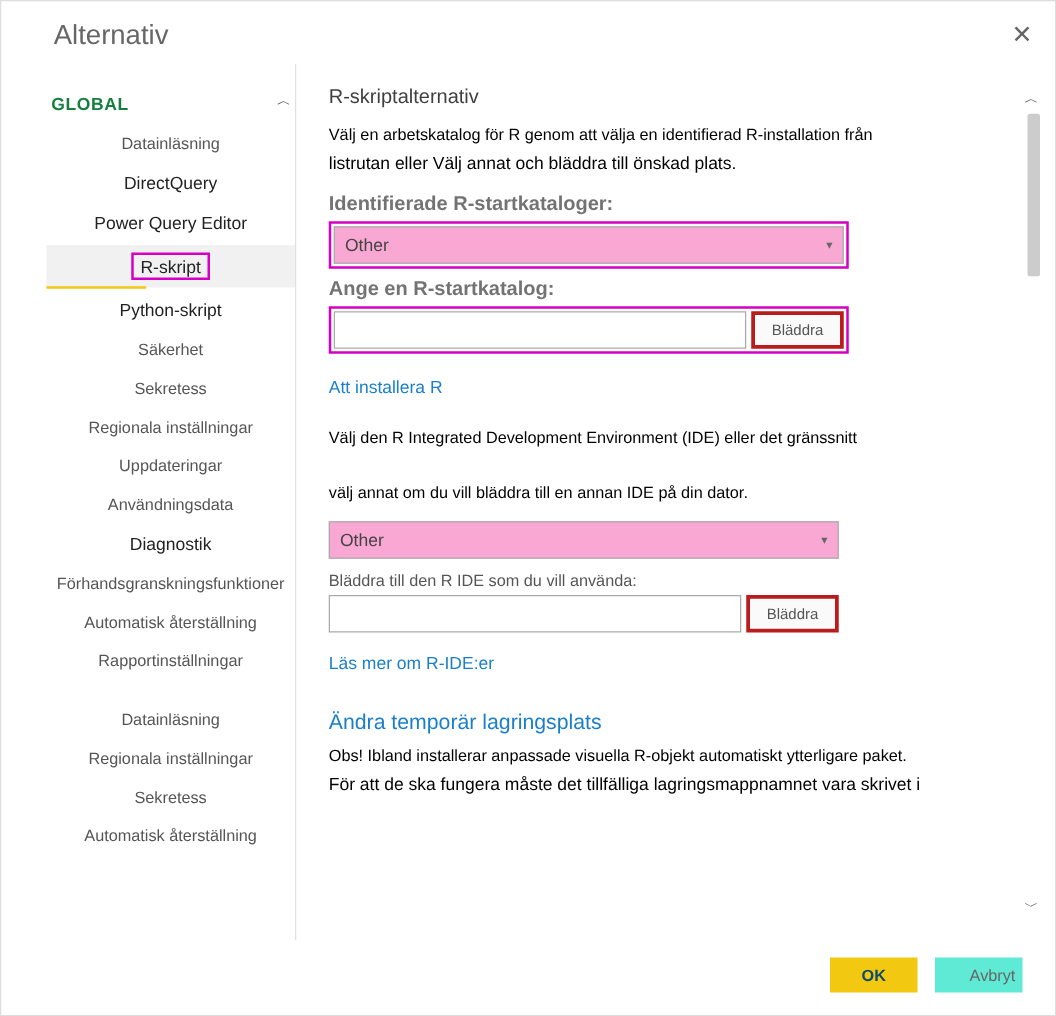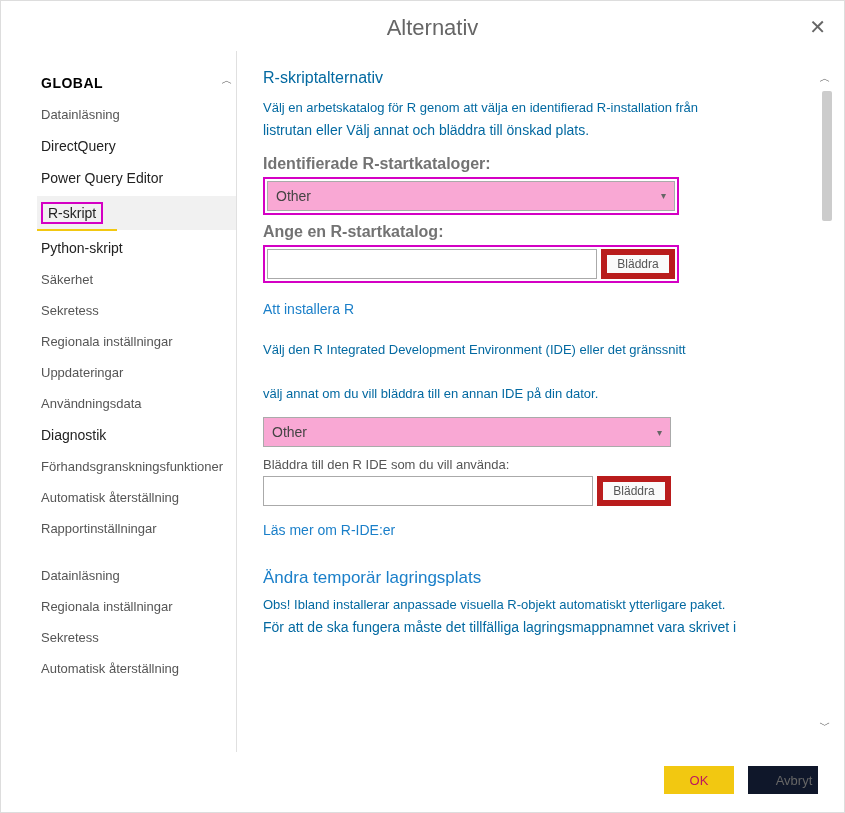--- a/index.html
+++ b/index.html
@@ -1,49 +1,49 @@
 <!DOCTYPE html>
 <html><head>
 <meta charset="utf-8">
 <style>
 * { box-sizing: border-box; margin: 0; padding: 0; }
 body { font-family: "Segoe UI", Tahoma, sans-serif; font-size: 13px; color: #333; background: #fff; }
 .window { width: 845px; height: 813px; border: 1px solid #ddd; position: relative; display: flex; flex-direction: column; }
-.titlebar { display: flex; align-items: center; padding: 14px 22px 10px 42px; justify-content: center; }
+.titlebar { display: flex; align-items: center; padding: 14px 22px 10px 42px; }
 .title { font-size: 22px; font-weight: 300; color: #666; }
 .close-x { position: absolute; top: 14px; right: 18px; font-size: 20px; color: #666; cursor: pointer; font-weight: 300; }
 .body { flex: 1; display: flex; overflow: hidden; padding: 0 8px 0 36px; }
 .sidebar { width: 200px; border-right: 1px solid #e0e0e0; position: relative; padding-top: 20px; overflow: hidden; }
 .sidebar-scroll { position: absolute; right: 2px; top: 22px; width: 14px; }
 .scroll-arrow { width: 14px; height: 14px; display: flex; align-items: center; justify-content: center; color: #555; font-size: 11px; }
-.section-head { font-size: 14px; font-weight: 600; color: #000000; letter-spacing: 0.5px; padding: 4px 0 10px 4px; }
-.side-item { padding: 6px 4px; font-size: 13px; color: #555; cursor: pointer; margin-bottom: 4px; }
+.section-head { font-size: 14px; font-weight: 600; color: #15803d; letter-spacing: 0.5px; padding: 4px 0 10px 4px; }
+.side-item { padding: 6px 4px; font-size: 13px; color: #555; cursor: pointer; margin-bottom: 4px; text-align: center; }
 .side-item.bold { color: #222; font-weight: 400; font-size: 14px; }
 .side-item.selected { background: #f1f1f1; position: relative; }
 .side-item.selected::before { content: ""; position: absolute; left: 0; right: 0; bottom: -1px; height: 2px; background: #f2c811; width: 80px; }
 .side-highlight { display: inline-block; border: 2px solid #d400c4; padding: 1px 5px; }
 .main { flex: 1; padding: 18px 18px 10px 26px; position: relative; overflow: hidden; color: #444; }
 .main-scroll { position: absolute; right: 4px; top: 20px; bottom: 20px; width: 14px; display: flex; flex-direction: column; justify-content: space-between; }
 .scroll-track { position: absolute; right: 4px; top: 40px; width: 10px; height: 130px; background: #ccc; border-radius: 2px; }
-.h-section { font-size: 16px; color: #0369a1; margin-bottom: 10px; font-weight: 400; }
-.desc { font-size: 13px; color: #0369a1; line-height: 1.7; margin-bottom: 12px; }
+.h-section { font-size: 16px; color: #404040; margin-bottom: 10px; font-weight: 400; }
+.desc { font-size: 13px; color: #000000; line-height: 1.7; margin-bottom: 12px; }
 .label-pink { color: #737373; font-size: 16px; margin-bottom: 4px; font-weight: bold; }
 .label-norm { color: #555; font-size: 13px; margin-bottom: 4px; margin-top: 10px; }
 .select-box { width: 408px; height: 30px; border: 1px solid #aaa; background: #f9a8d4; display: flex; align-items: center; justify-content: space-between; padding: 0 8px; font-size: 14px; cursor: pointer; }
 .pink-wrap { border: 2px solid #d400c4; padding: 2px; display: inline-block; margin-bottom: 8px; }
 .pink-wrap-inline { border: 2px solid #d400c4; padding: 2px; display: inline-flex; margin-bottom: 8px; }
 .chev { color: #666; font-size: 10px; }
 .input-row { display: flex; align-items: stretch; }
 .text-input { width: 330px; height: 30px; border: 1px solid #aaa; padding: 0 6px; font-size: 13px; }
-.browse-btn { height: 30px; width: 74px; border: 6px solid #b91c1c; background: #fafafa; font-size: 12px; color: #555; cursor: pointer; margin-left: 4px; }
+.browse-btn { height: 30px; width: 74px; border: 3px solid #b91c1c; background: #fafafa; font-size: 12px; color: #555; cursor: pointer; margin-left: 4px; }
 .link { color: #1a7fc9; font-size: 14px; margin: 10px 0 22px 0; cursor: pointer; display: inline-block; }
 .footer { padding: 14px 26px 18px 0; display: flex; justify-content: flex-end; gap: 14px; }
 .btn { min-width: 70px; height: 28px; font-size: 13px; border: none; cursor: pointer; }
-.btn-ok { background: #f2c811; color: #be185d; }
-.btn-cancel { background: #0f172a; color: #666; padding-left: 22px; }
+.btn-ok { background: #f2c811; color: #0c4a6e; font-weight: bold; }
+.btn-cancel { background: #5eead4; color: #666; padding-left: 22px; }
 .sep { height: 16px; }
 </style>
 </head>
 <body>
 
 <div class="window">
   <span class="close-x">✕</span>
   <div class="titlebar">
     <span class="title">Alternativ</span>
   </div>

